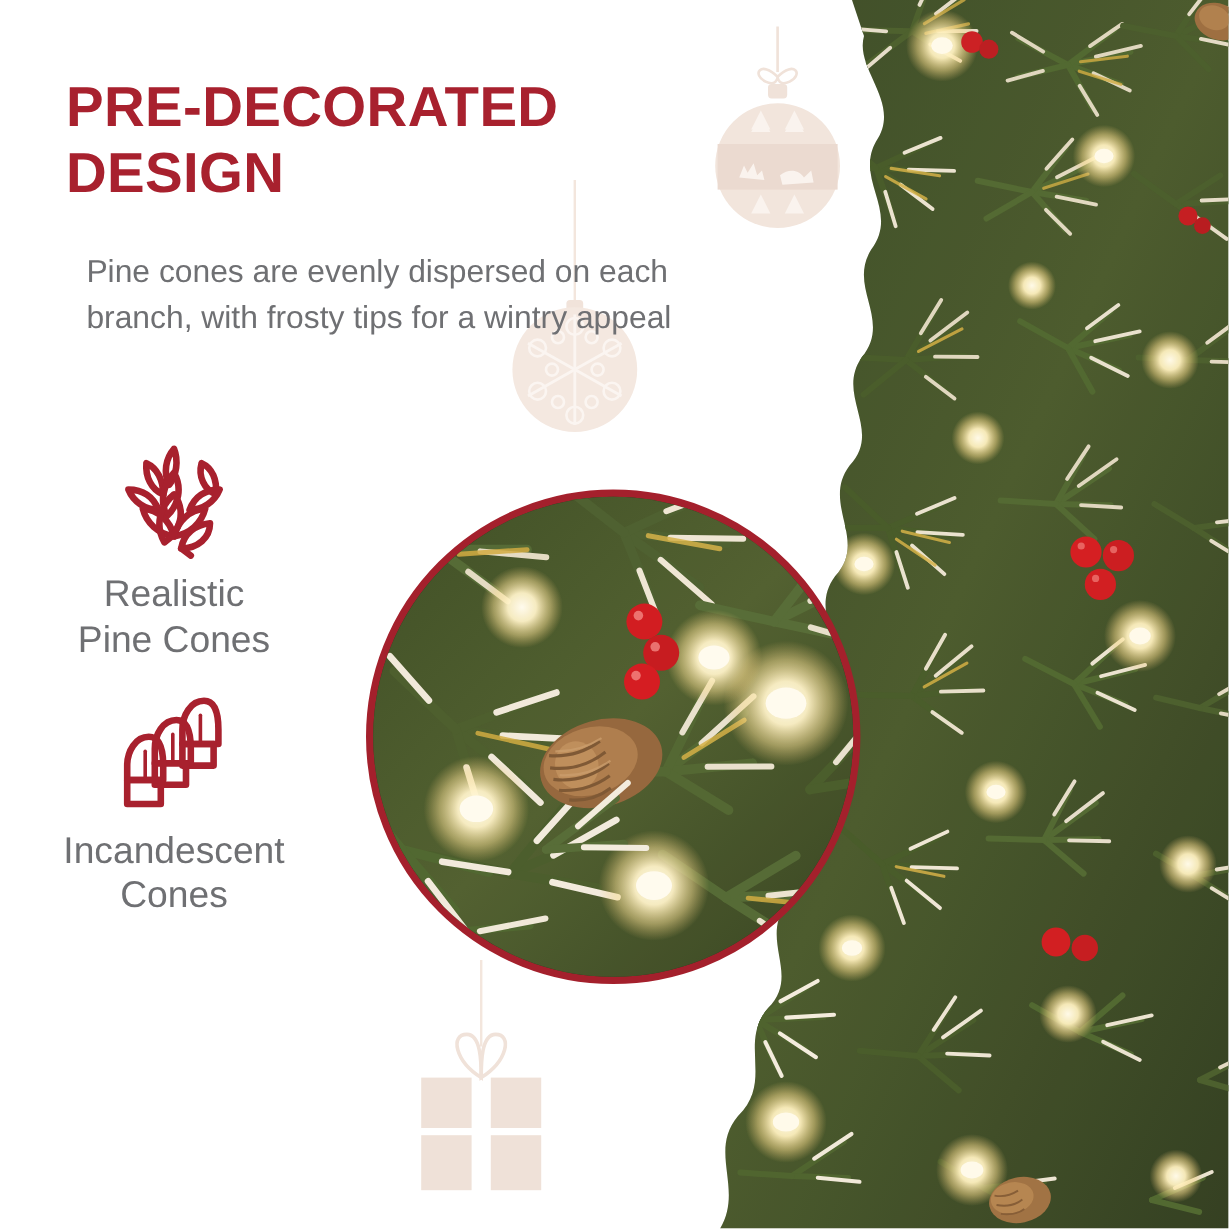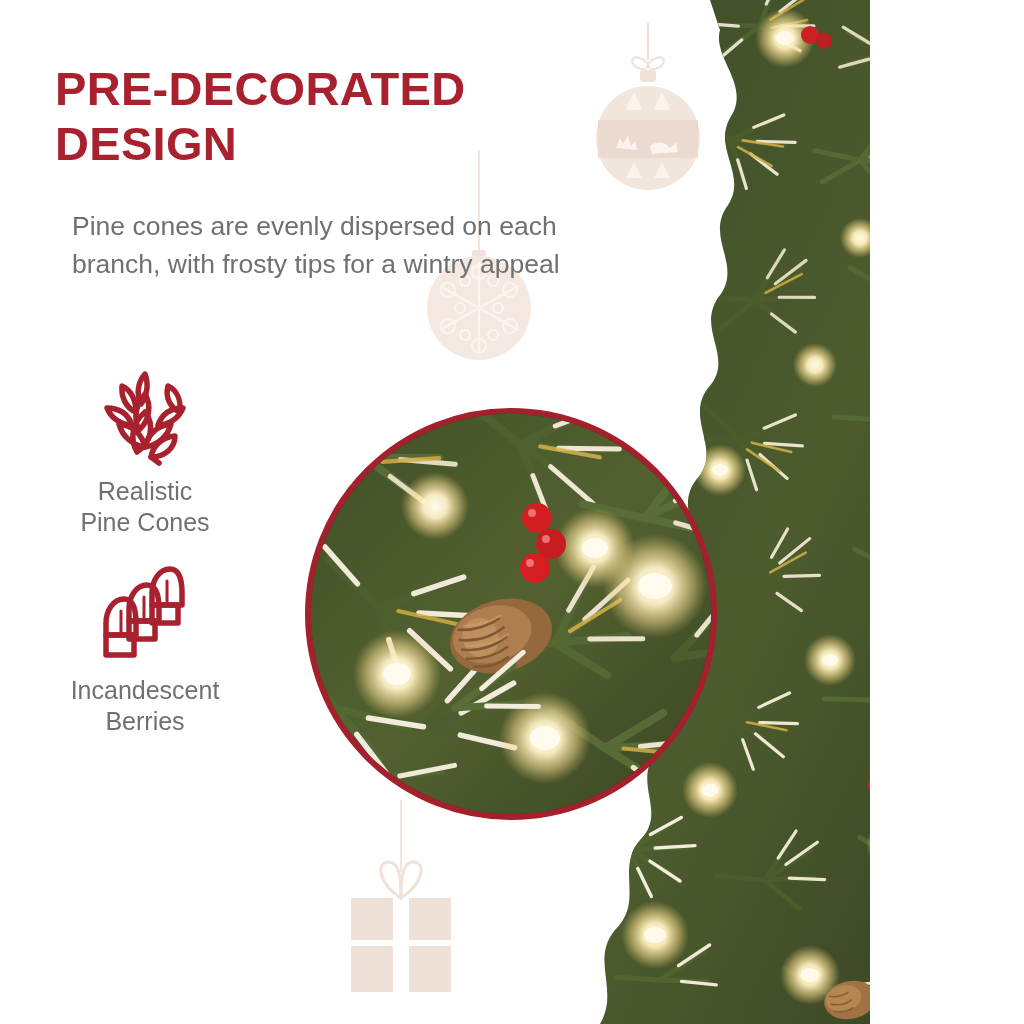--- a/index.html
+++ b/index.html
@@ -1,21 +1,21 @@
 <!DOCTYPE html>
 <html><head>
 <meta charset="utf-8">
 <style>
   html,body{margin:0;padding:0;}
   body{
     width:1024px;height:1024px;overflow:hidden;
     background:#ffffff;
     font-family:"Liberation Sans","DejaVu Sans",sans-serif;
   }
-  #stage{position:relative;width:870px;height:1024px;overflow:hidden;background:#fff;}
+  #stage{position:relative;width:1024px;height:1024px;overflow:hidden;background:#fff;}
 
   
   .photo-layer{position:absolute;inset:0;overflow:hidden;}
   .tree-photo{position:absolute;top:0;left:560px;width:464px;height:1024px;overflow:hidden;}
   .tree-clip{position:absolute;inset:0;}
 
   
   .wm{position:absolute;opacity:1;}
   .wm svg{display:block;}
 
@@ -29,21 +29,21 @@
   .subhead{
     position:absolute;left:72px;top:208px;width:500px;
     color:#6f7073;font-size:26.5px;line-height:1.42;font-weight:400;
   }
 
   
   .features{position:absolute;left:0;top:360px;width:290px;}
   .feature{position:relative;width:290px;margin-bottom:22px;text-align:center;}
   .feature .ficon{height:112px;display:flex;align-items:center;justify-content:center;}
   .feature .flabel{
-    color:#6f7073;font-size:25px;line-height:1.22;font-weight:400;margin-top:4px;
+    color:#6f7073;font-size:31px;line-height:1.22;font-weight:400;margin-top:4px;
     white-space:pre-line;
   }
 
   
   .magnifier{
     position:absolute;left:305px;top:408px;width:412px;height:412px;
     border-radius:50%;overflow:hidden;
     border:6px solid #A4202C;
     box-sizing:border-box;
     background:#2f3c1f;
@@ -791,21 +791,21 @@
               <rect x="40" y="58" width="26" height="18"></rect>
               <path d="M55,34 L55,56" stroke-width="3"></path>
 
               <path d="M35,36 C24,36 17,48 17,60 L17,72 L47,72 L47,60 C47,48 45,36 35,36 Z"></path>
               <rect x="17" y="72" width="28" height="20"></rect>
               <path d="M32,48 L32,70" stroke-width="3"></path>
             </g>
           </svg>
         </div>
         <div class="flabel">Incandescent
-Berries</div>
+Cones</div>
       </div>
 
 
     </div>
   </div>
 
   <div class="magnifier">
     <svg class="mag-inner" width="412" height="412" viewBox="0 0 412 412">
       <defs>
         <radialGradient id="bulbG2" cx="50%" cy="50%" r="50%">

